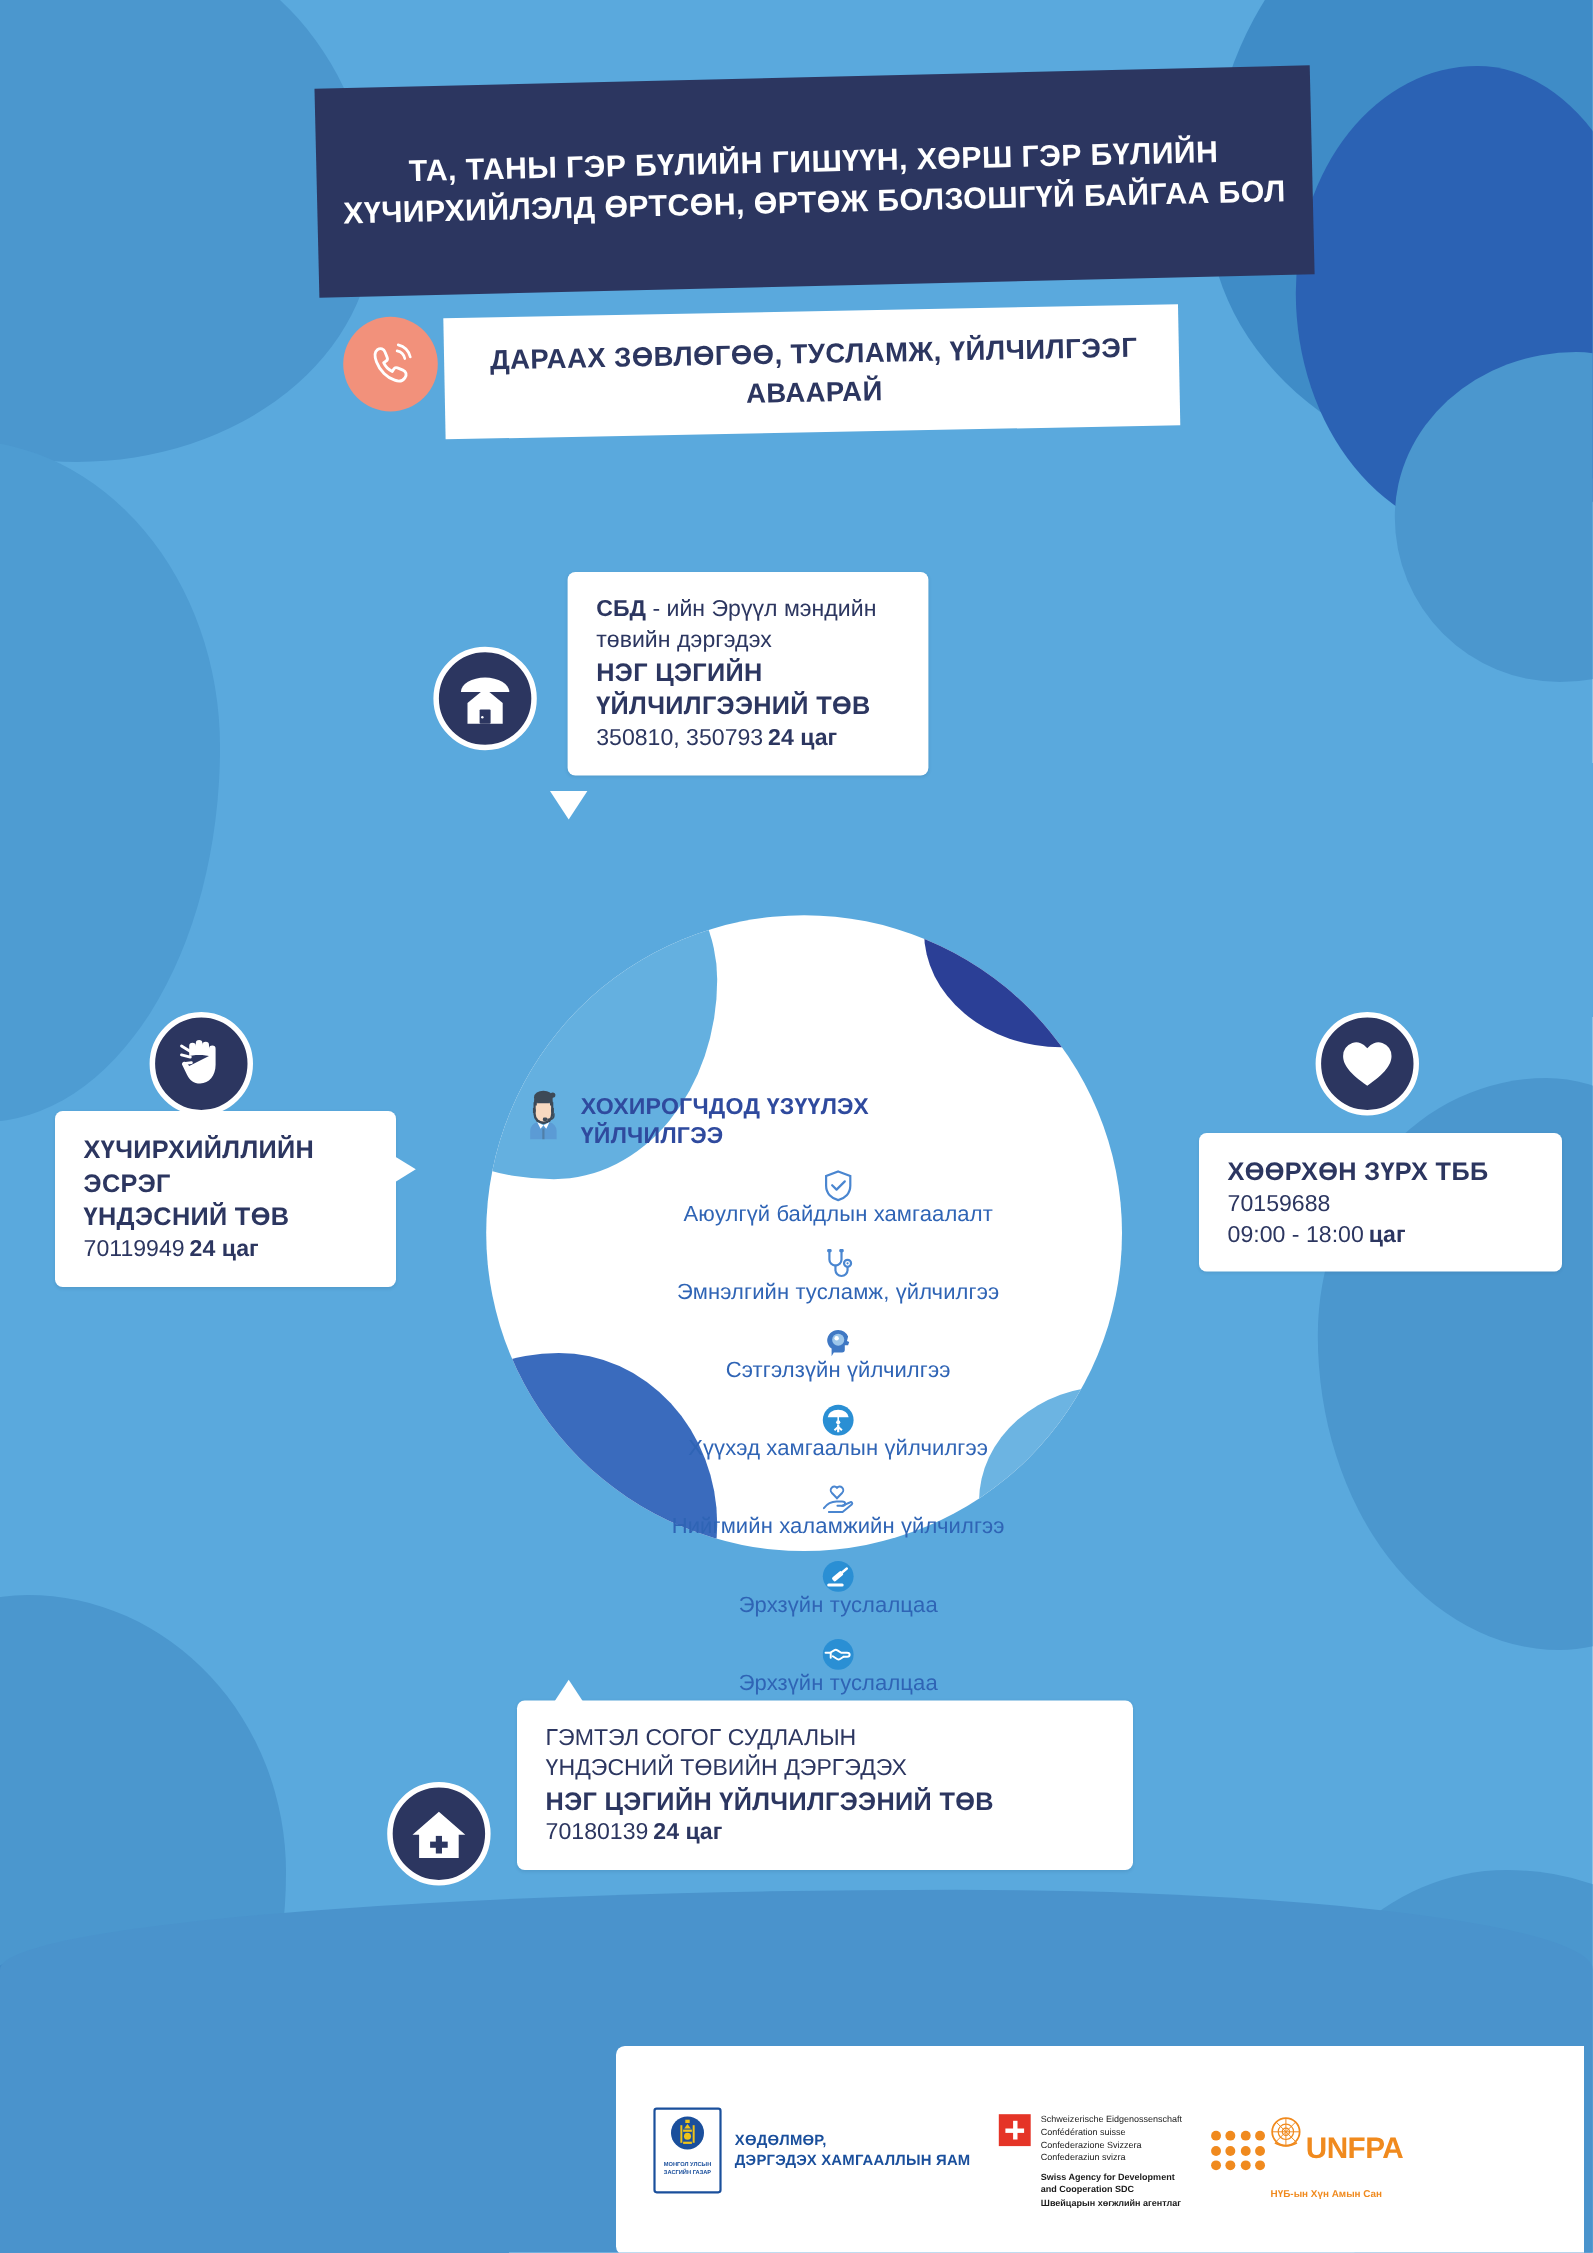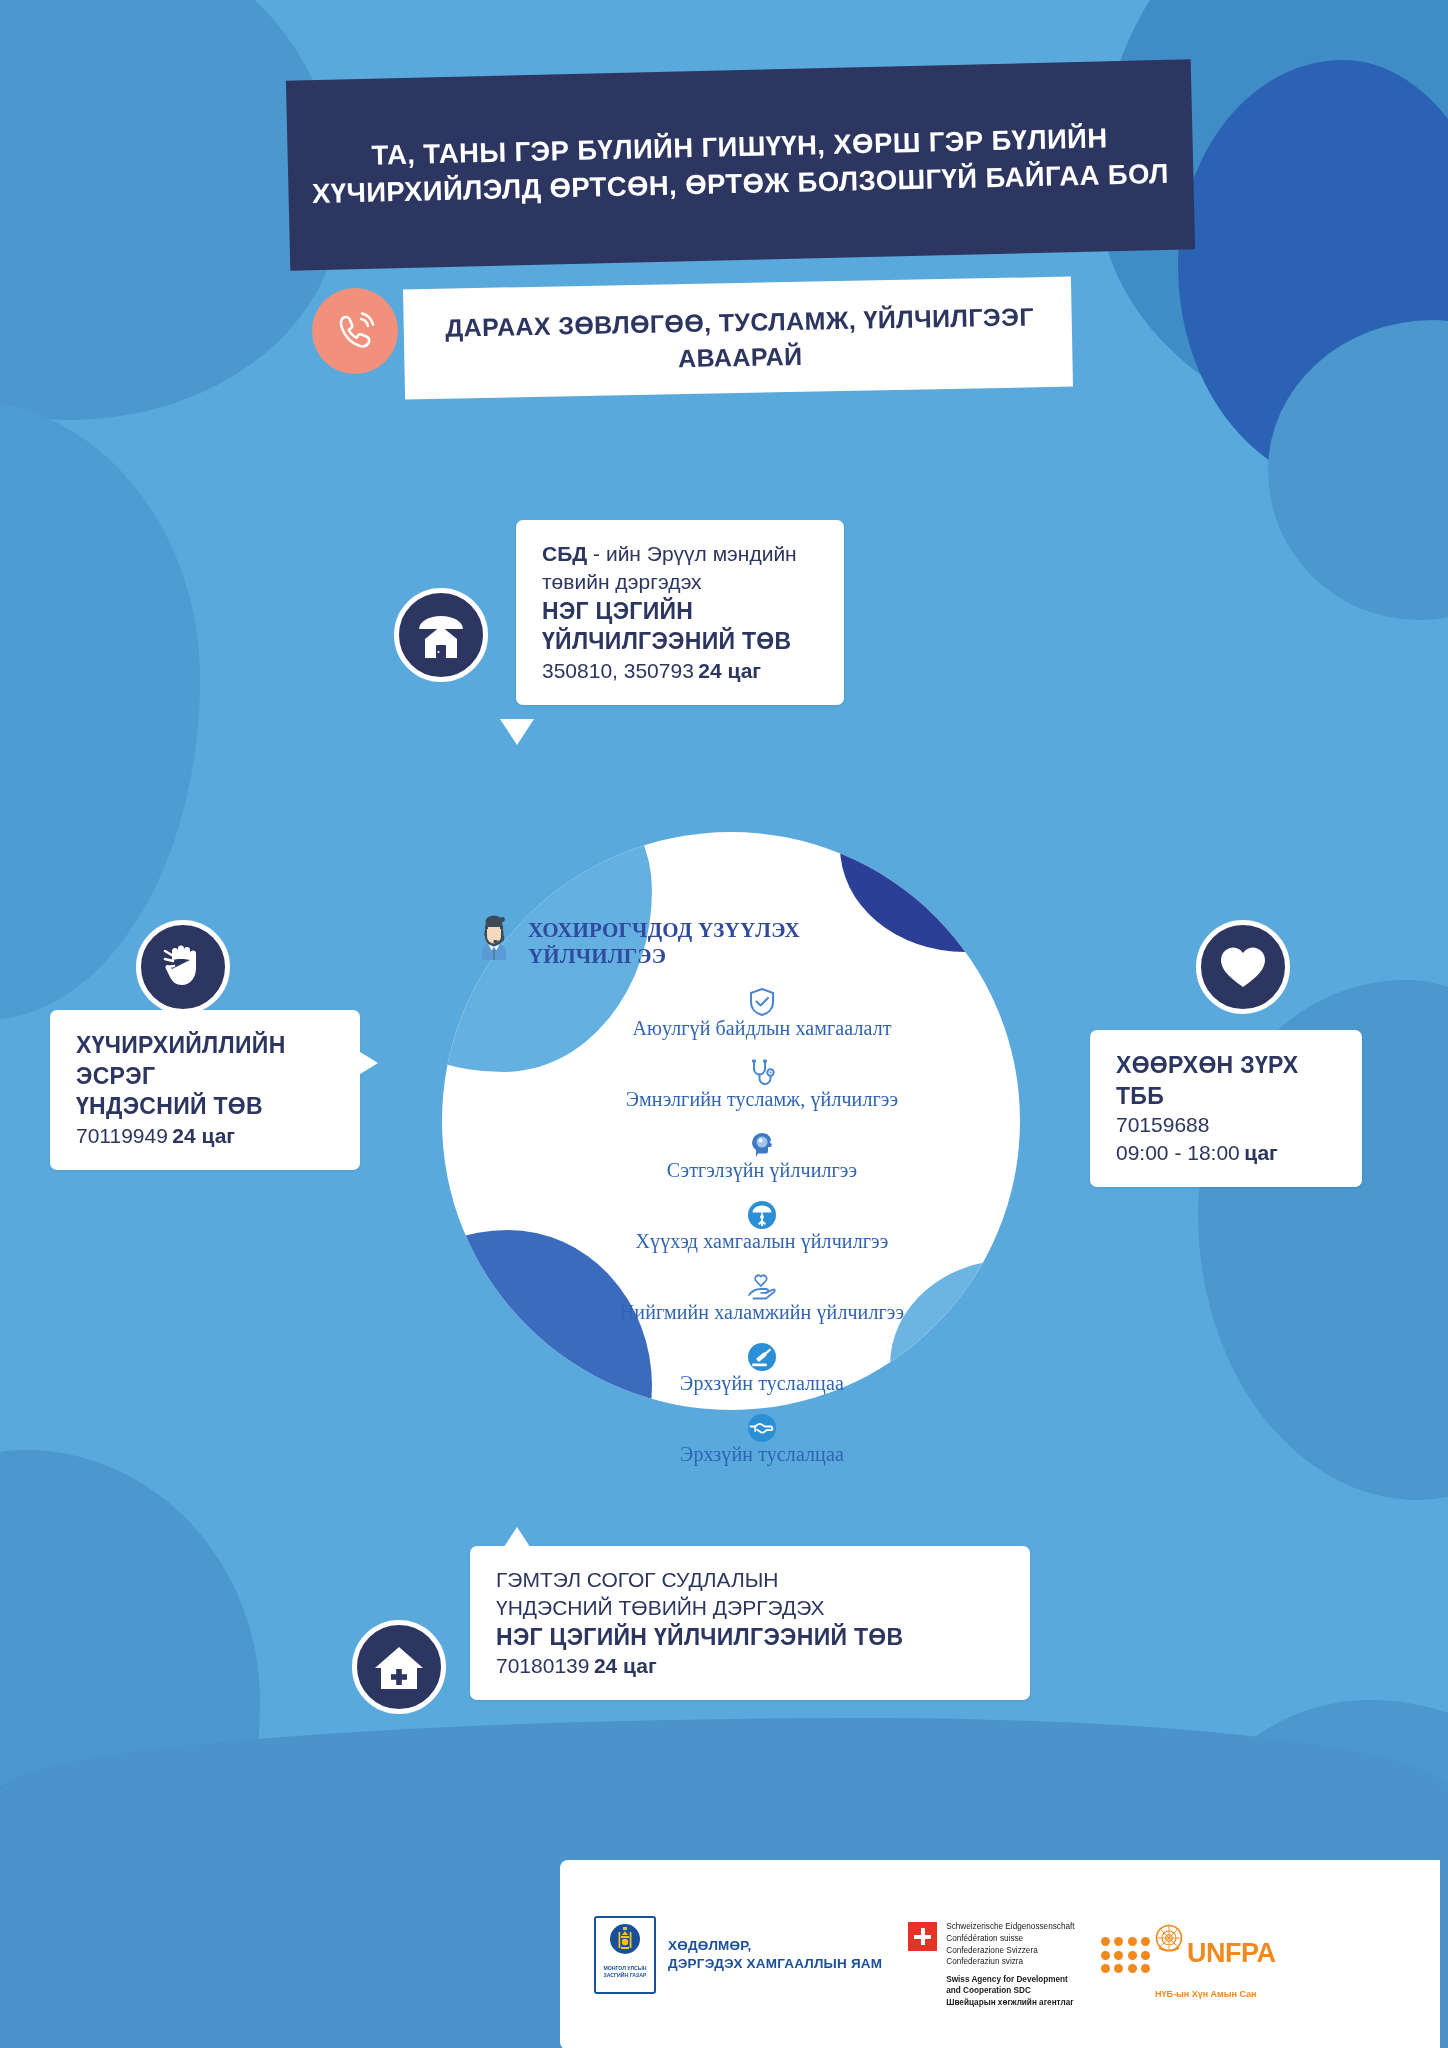--- a/index.html
+++ b/index.html
@@ -147,24 +147,23 @@
     border-radius: 52% 48% 50% 50% / 48% 52% 48% 52%;
   }
   .cc-blob-d {
     position: absolute; right: -110px; bottom: -60px;
     width: 240px; height: 210px; background: #6cb4e2;
     border-radius: 50%;
   }
 
   .svc-wrap {
     position: absolute;
-    left: 474px; top: 914px;
+    left: 474px; top: 990px;
     width: 530px;
     z-index: 10;
-    font-family: Liberation Serif, serif;
   }
   .svc-head {
     display: flex; align-items: flex-start; gap: 14px;
     margin-bottom: 18px;
   }
   .svc-head-title {
     color: #2f4a9e;
     font-size: 21px; font-weight: bold;
     line-height: 1.22;
     letter-spacing: 0.2px;
@@ -467,21 +466,21 @@
     </div>
   </div>
   <div class="tip-right"></div>
 
   <div class="badge" style="left:1196px; top:920px;">
     <svg width="52" height="48" viewBox="0 0 52 48">
       <path d="M26 44 C10 33 4 25 4 17 A12 12 0 0 1 26 10 A12 12 0 0 1 48 17 C48 25 42 33 26 44 z" fill="#ffffff"></path>
     </svg>
   </div>
 
-  <div class="card" style="left:1090px; top:1030px; width:272px;">
+  <div class="card" style="left:1090px; top:1030px; width:330px;">
     <div class="l tt">ХӨӨРХӨН ЗҮРХ ТББ</div>
     <div class="l reg">70159688</div>
     <div class="l">
       <span class="reg">09:00 - 18:00</span>
       <span class="bld">цаг</span>
     </div>
   </div>
 
   <div class="badge" style="left:352px; top:1620px;">
     <svg width="54" height="52" viewBox="0 0 54 52">

